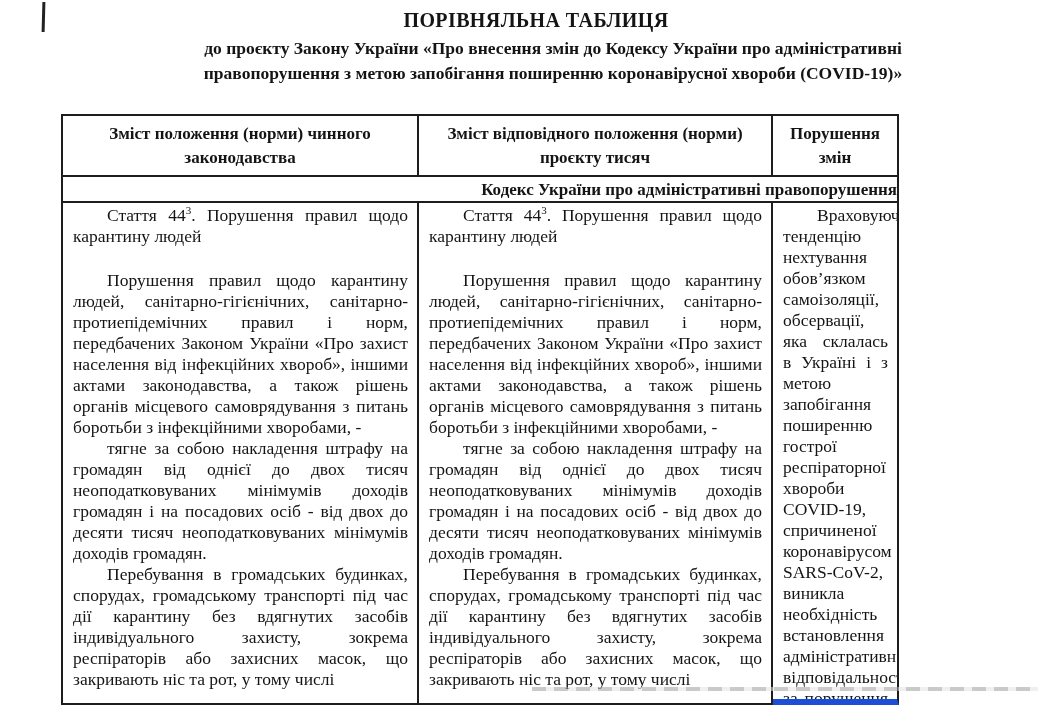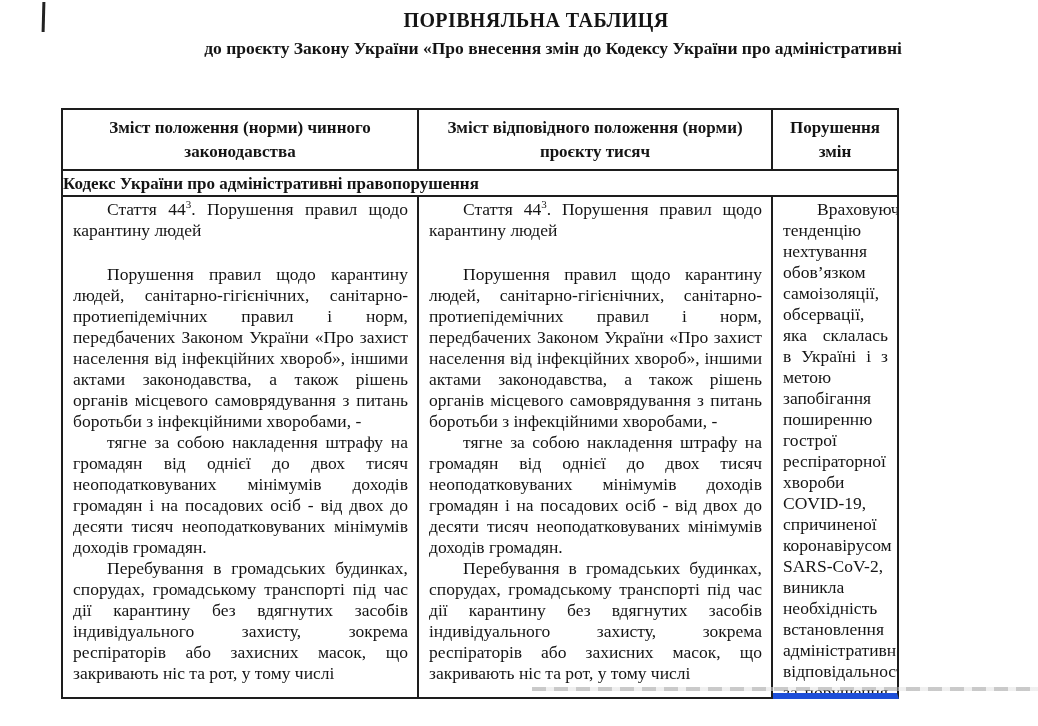--- a/index.html
+++ b/index.html
@@ -39,21 +39,21 @@
     width: 900px;
     text-align: center;
     font-size: 17.5px;
     font-weight: 700;
     line-height: 25px;
   }
   
   .cmp-table {
     position: absolute;
     left: 27px;
-    top: 108px;
+    top: 114px;
     width: 838px;
     height: 591px;
     box-sizing: border-box;
     display: grid;
     grid-template-columns: 356px 354px 1fr;
     grid-template-rows: 61px 26px 1fr;
     border-top: 2px solid #1d1d1d;
     border-left: 2px solid #1d1d1d;
     background: #ffffff;
   }
@@ -68,21 +68,21 @@
     font-size: 17px;
     line-height: 24px;
     text-align: center;
     padding: 6px 16px 0 16px;
   }
   .scell {
     grid-column: 1 / 4;
     font-weight: 700;
     font-size: 17px;
     line-height: 24px;
-    text-align: left;
+    text-align: right;
     padding-top: 1px;
   }
   .bcell {
     font-size: 17.5px;
     line-height: 21px;
     text-align: justify;
     padding: 2px 9px 4px 10px;
   }
   .bcell p {
     margin: 0;
@@ -123,20 +123,21 @@
 <body>
 
 <div class="page">
 
   <div class="artifact-topleft"></div>
 
   <div class="doc-title">ПОРІВНЯЛЬНА ТАБЛИЦЯ</div>
 
   <div class="doc-subtitle">
     <div>до проєкту Закону України «Про внесення змін до Кодексу України про адміністративні</div>
+    <div>правопорушення з метою запобігання поширенню коронавірусної хвороби (COVID-19)»</div>
   </div>
 
   <div class="cmp-table">
 
     <div class="cell hcell">Зміст положення (норми) чинного законодавства</div>
     <div class="cell hcell">Зміст відповідного положення (норми) проєкту тисяч</div>
     <div class="cell hcell">Порушення змін</div>
 
     <div class="cell scell">Кодекс України про адміністративні правопорушення</div>
 

